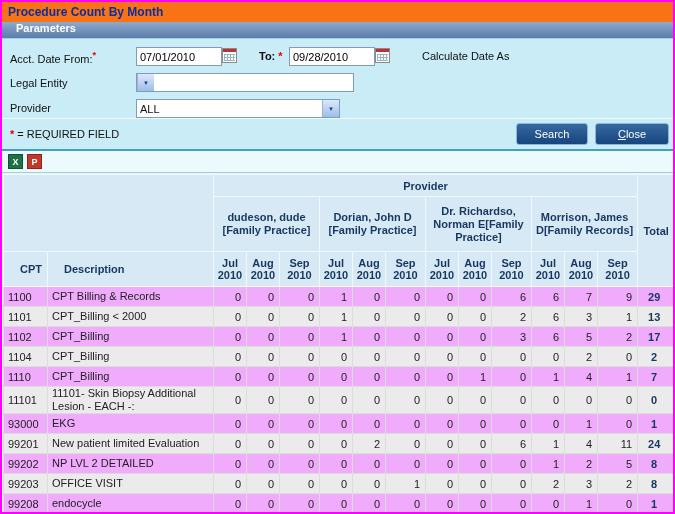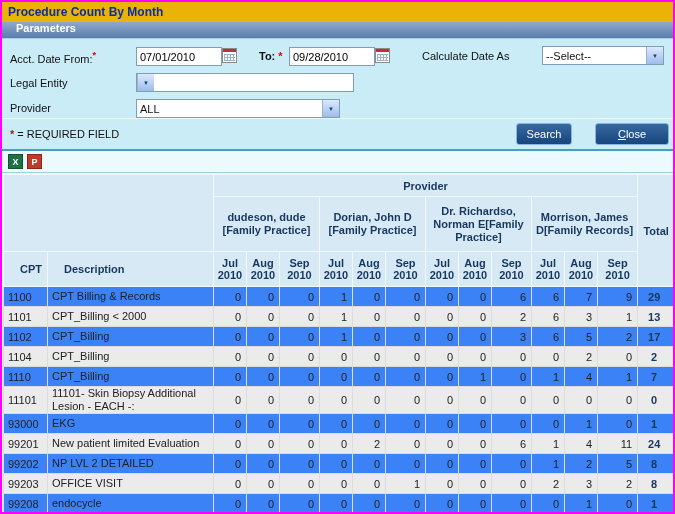--- a/index.html
+++ b/index.html
@@ -1,18 +1,18 @@
 <!DOCTYPE html>
 <html><head>
 <meta charset="utf-8">
 <style>
   html,body{margin:0;padding:0;background:#fff;}
   .window{width:675px;height:514px;border:2px solid #ff00ff;box-sizing:border-box;background:#c9ecf6;
     display:flex;flex-direction:column;overflow:hidden;font-family:"Liberation Sans",sans-serif;}
-  .title-bar{height:20px;background:#eab308;display:flex;align-items:center;padding-left:6px;flex:0 0 auto;}
+  .title-bar{height:20px;background:#f97316;display:flex;align-items:center;padding-left:6px;flex:0 0 auto;}
   .title-bar .title{color:#0b2da0;font-weight:bold;font-size:12px;}
   .params-bar{height:16px;background:linear-gradient(#8fa9cb,#5b7dab);display:flex;align-items:flex-start;
     padding-left:14px;color:#fff;font-weight:bold;font-size:11px;flex:0 0 auto;border-bottom:1px solid #9fd4e4;}
   .form-area{height:79px;position:relative;flex:0 0 auto;font-size:11px;color:#111;padding-left:48px;}
   .lbl{position:absolute;white-space:nowrap;}
   .req{color:#e00000;font-weight:bold;}
   .date-input{position:absolute;width:78px;height:15px;border:1px solid #7f9db9;
     font:11px "Liberation Sans",sans-serif;padding:1px 3px;background:#fff;}
   .cal-icon{position:absolute;width:13px;height:13px;background:#fff;border:1px solid #8a8a8a;display:inline-block;}
   .cal-icon .cal-top{display:block;height:3px;background:#c03030;}
@@ -41,21 +41,21 @@
   .grid-wrap{flex:1;background:#e8f6fb;padding:1px 1px 0 1px;overflow:hidden;}
   table.grid{border-collapse:collapse;table-layout:fixed;width:671px;font-size:11px;border:1px solid #b7d3e8;}
   col.c-cpt{width:44px} col.c-desc{width:166px} col.c-m{width:33px} col.c-ms{width:40px} col.c-total{width:37px}
   .grid th{background:#d8e9f6;border:1px solid #f2f9fe;color:#17375e;font-weight:bold;padding:1px 2px;}
   .grid th.provider-band{height:19px;text-align:center;}
   .grid tr.prov-row th{height:52px;vertical-align:middle;text-align:center;line-height:13px;}
   .grid tr.month-row th{height:32px;vertical-align:middle;line-height:12px;}
   .grid th.cpt-h,.grid th.desc-h{text-align:left;padding-left:16px;}
   .grid th.total-h{vertical-align:middle;text-align:center;}
   .grid td{border:1px solid #dcdcdc;height:19px;padding:0;color:#222;background-clip:padding-box;}
-  .grid tbody tr{background:#3b82f6;}
+  .grid tbody tr{background:#f0abfc;}
   .grid tbody tr:nth-child(even){background:#ebebeb;}
   .grid td.cpt-cell{padding-left:4px;}
   .grid td.desc-cell{padding-left:4px;line-height:13px;}
   .grid td.num{text-align:right;padding-right:5px;}
   .grid td.total-cell{text-align:center;padding-right:4px;font-weight:bold;color:#17375e;}
 </style>
 </head>
 <body>
 
 <div class="window">
@@ -75,40 +75,36 @@
         <span class="cal-top"></span>
       </span>
 
     <span class="lbl" style="left:257px;top:11px;font-weight:bold;"><span>To:</span> <span class="req">*</span></span>
     <input class="date-input" style="left: 287px; top: 8px;" value="09/28/2010">
     <span class="cal-icon" style="left:373px;top:9px;">
         <span class="cal-top"></span>
       </span>
 
     <span class="lbl" style="left:420px;top:11px;">Calculate Date As</span>
-    <div class="combo" style="left:540px;top:7px;width:122px;">
-      <span class="combo-text">--Select--</span>
-      <span class="combo-arrow">▼</span>
-    </div>
 
     <span class="lbl" style="left:8px;top:38px;">Legal Entity</span>
     <div class="combo" style="left:134px;top:34px;width:218px;">
       <span class="combo-arrow">▼</span>
     </div>
 
     <span class="lbl" style="left:8px;top:63px;">Provider</span>
     <div class="combo" style="left:134px;top:60px;width:204px;">
       <span class="combo-text">ALL</span>
       <span class="combo-arrow">▼</span>
     </div>
   </div>
 
   <div class="actions-row">
     <span class="required-note"><span class="req">*</span> <span>= REQUIRED FIELD</span></span>
-    <button class="btn" style="left:514px;width:56px;">Search</button>
+    <button class="btn" style="left:514px;width:72px;">Search</button>
     <button class="btn" style="left:593px;width:74px;"><span class="ak">C</span><span>lose</span></button>
   </div>
 
   <div class="divider-teal"></div>
 
   <div class="icons-row">
     <span class="xl-icon">X</span>
     <span class="pdf-icon">P</span>
   </div>
 

